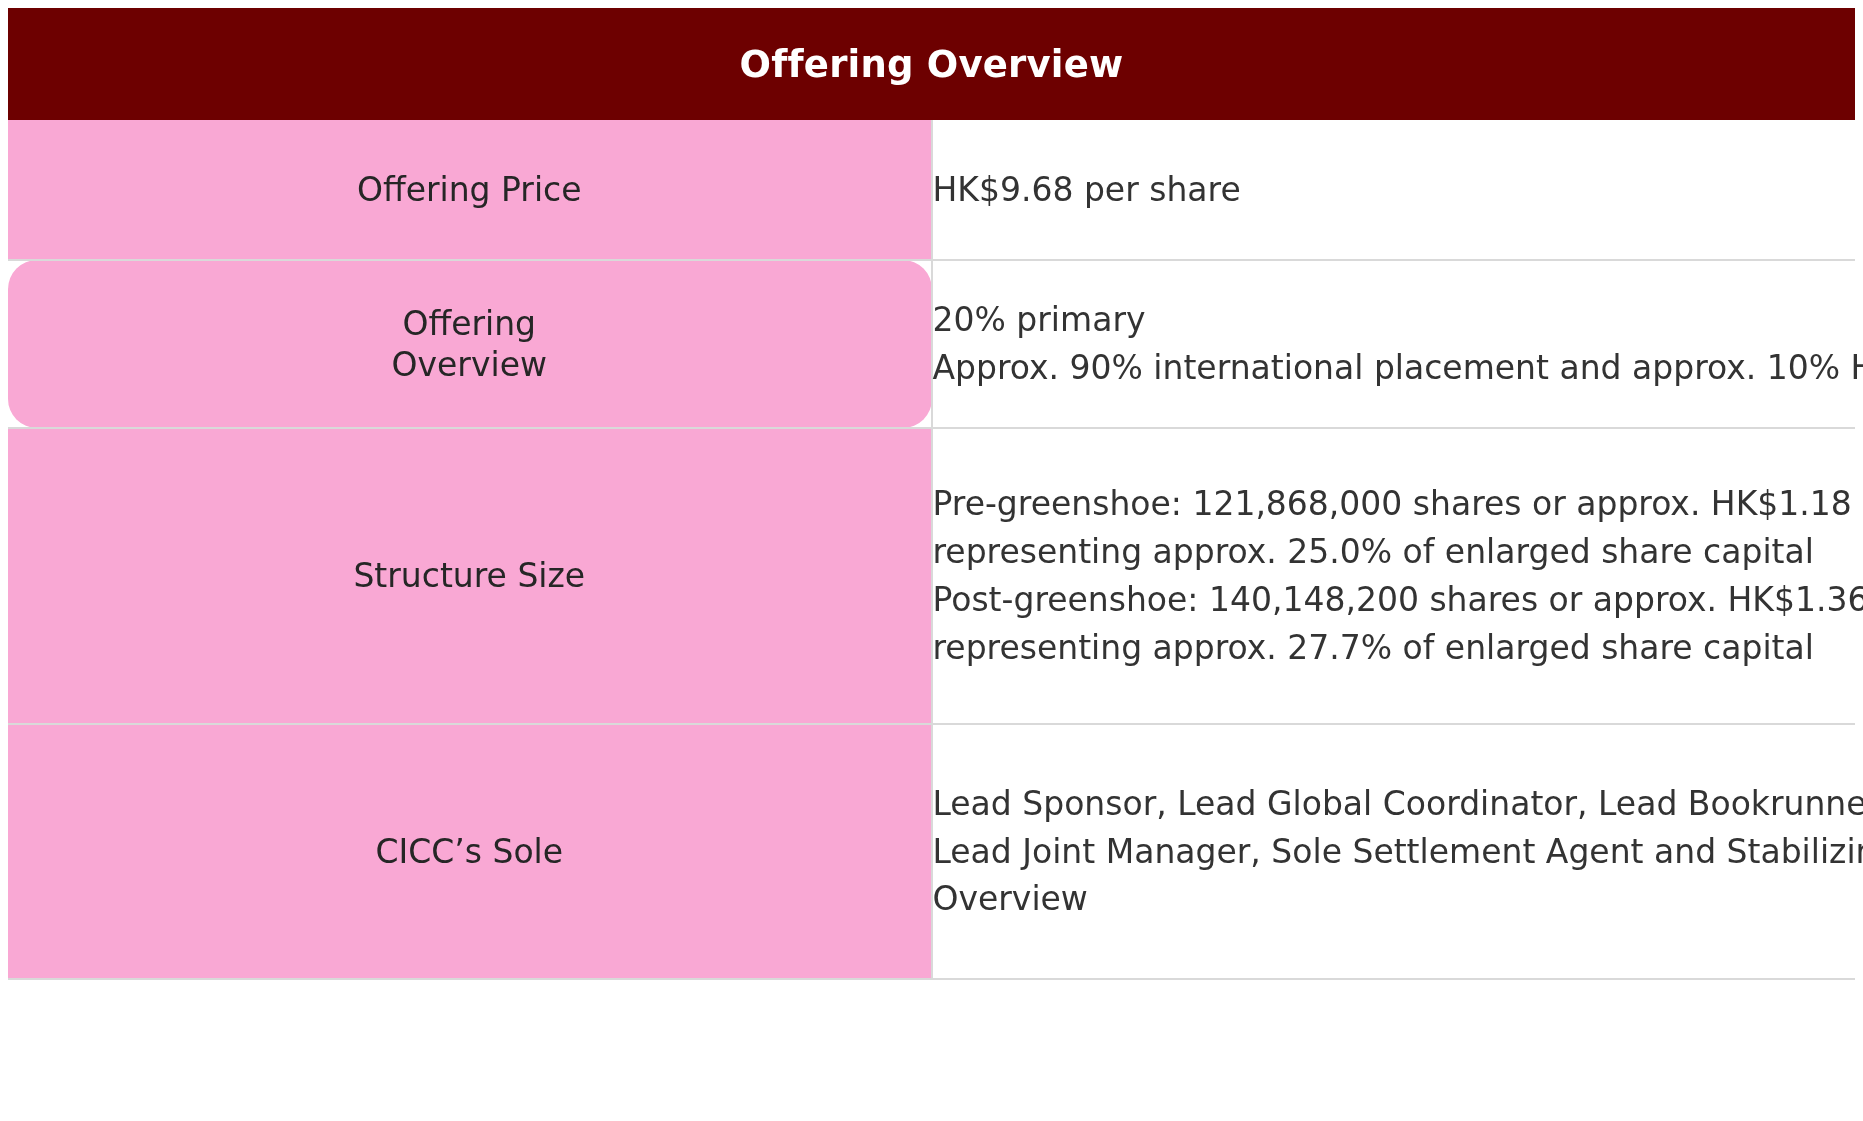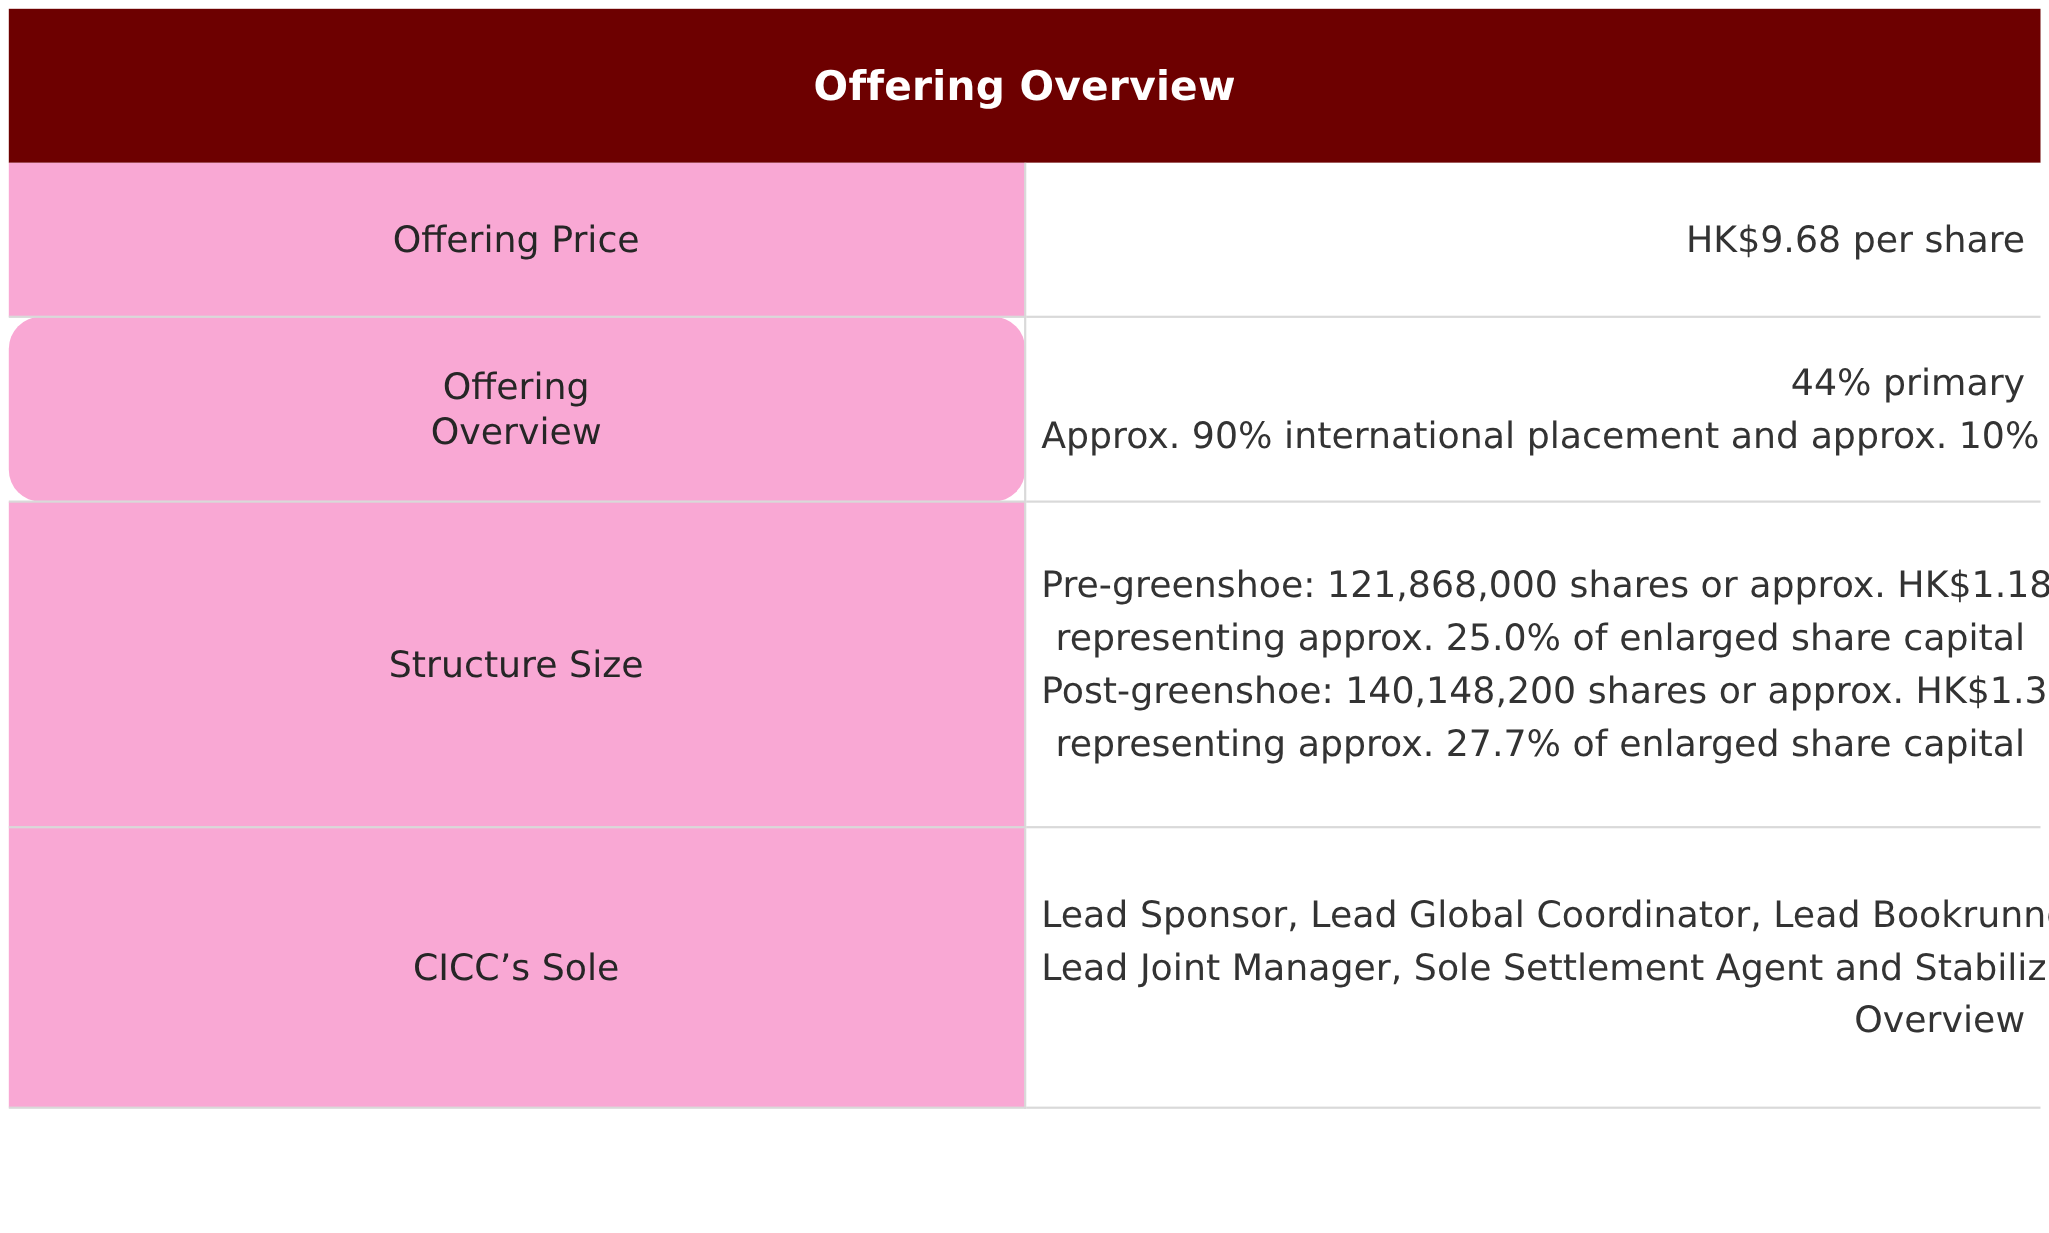--- a/index.html
+++ b/index.html
@@ -20,21 +20,21 @@
     box-sizing: border-box;
     padding: 8px 8px 8px 8px;
     background: #ffffff;
   }
   .table {
     width: 1847px;
     border-collapse: collapse;
     table-layout: fixed;
   }
   .table td, .table th {
-    padding: 14px;
+    padding: 0;
     margin: 12px;
     vertical-align: middle;
   }
   .header-cell {
     background: #6d0000;
     color: #ffffff;
     text-align: center;
     font-size: 37px;
     font-weight: bold;
     height: 112px;
@@ -48,21 +48,21 @@
     line-height: 1.25;
     width: 372px;
     border-right: 2px solid #d9d9d9;
     border-bottom: 2px solid #d9d9d9;
     padding: 10px 12px;
     box-sizing: border-box;
   }
   .value-cell {
     background: #ffffff;
     color: #333333;
-    text-align: right;
+    text-align: left;
     font-size: 33px;
     line-height: 1.45;
     border-bottom: 2px solid #d9d9d9;
     padding: 14px 26px 14px 32px;
     box-sizing: border-box;
   }
   .row-price .label-cell,
   .row-price .value-cell { height: 140px; }
   .row-structure .label-cell,
   .row-structure .value-cell { height: 168px; border-radius: 29px; }
@@ -94,21 +94,21 @@
           <span class="value-line">HK$9.68 per share</span>
         </td>
       </tr>
 
       <tr class="row-structure">
         <td class="label-cell">
           <span class="label-line">Offering</span>
           <span class="label-line">Overview</span>
         </td>
         <td class="value-cell">
-          <span class="value-line">44% primary</span>
+          <span class="value-line">20% primary</span>
           <span class="value-line">Approx. 90% international placement and approx. 10% HKPO</span>
         </td>
       </tr>
 
       <tr class="row-size">
         <td class="label-cell">
           <span class="label-line">Structure Size</span>
         </td>
         <td class="value-cell">
           <span class="value-line">Pre-greenshoe: 121,868,000 shares or approx. HK$1.18 Bn,</span>

